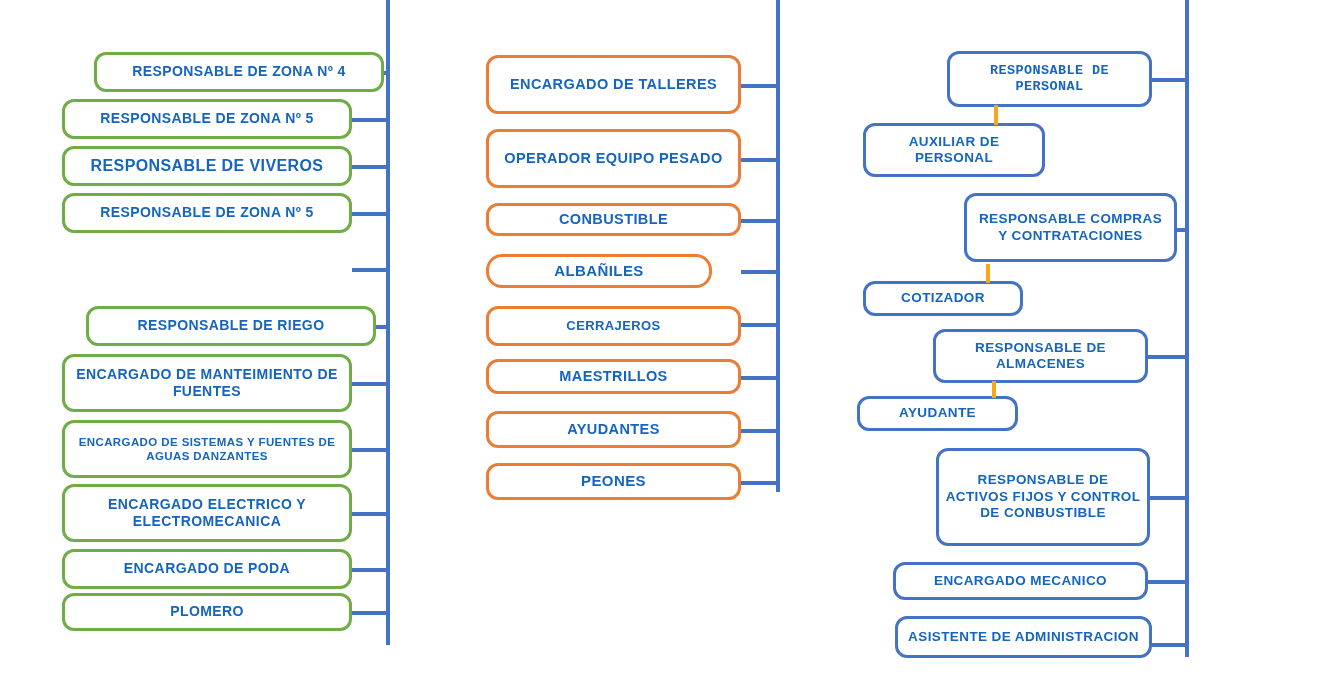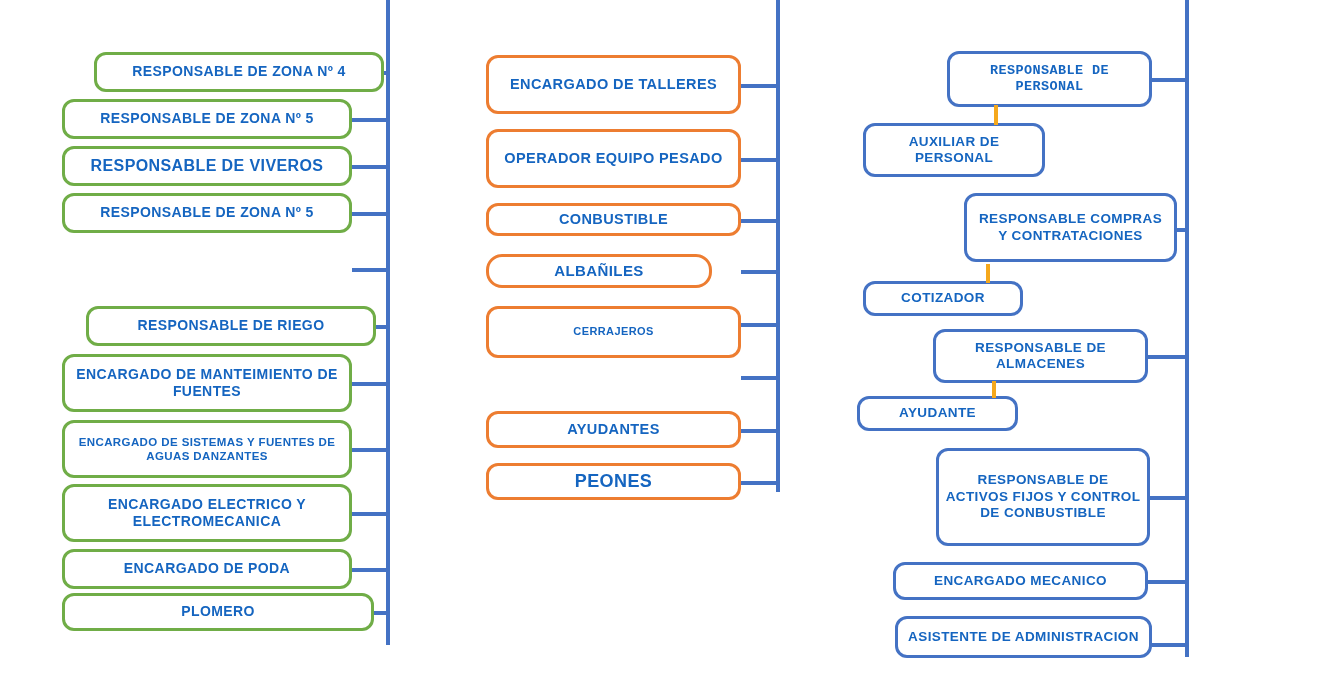--- a/index.html
+++ b/index.html
@@ -105,42 +105,45 @@
     </div>
     <div class="node green" style="left: 62px; top: 420px; width: 290px; height: 58px; font-size: 11.5px;">
       <span class="label">ENCARGADO  DE SISTEMAS  Y FUENTES  DE AGUAS  DANZANTES</span>
     </div>
     <div class="node green" style="left: 62px; top: 484px; width: 290px; height: 58px; font-size: 14px;">
       <span class="label">ENCARGADO  ELECTRICO Y ELECTROMECANICA</span>
     </div>
     <div class="node green" style="left: 62px; top: 549px; width: 290px; height: 40px; font-size: 14px;">
       <span class="label">ENCARGADO  DE PODA</span>
     </div>
-    <div class="node green" style="left: 62px; top: 593px; width: 312px; height: 38px; font-size: 14px;">
+    <div class="node green" style="left: 62px; top: 593px; width: 290px; height: 38px; font-size: 14px;">
       <span class="label">PLOMERO</span>
     </div>
     <div class="node orange" style="left: 486px; top: 55px; width: 255px; height: 59px; font-size: 14.5px;">
       <span class="label">ENCARGADO DE TALLERES</span>
     </div>
     <div class="node orange" style="left: 486px; top: 129px; width: 255px; height: 59px; font-size: 14.5px;">
       <span class="label">OPERADOR EQUIPO PESADO</span>
     </div>
     <div class="node orange" style="left: 486px; top: 203px; width: 255px; height: 33px; font-size: 14.5px;">
       <span class="label">CONBUSTIBLE</span>
     </div>
     <div class="node orange" style="left: 486px; top: 254px; width: 226px; height: 34px; font-size: 15px; border-radius: 16px;">
       <span class="label">ALBAÑILES</span>
     </div>
-    <div class="node orange" style="left: 486px; top: 306px; width: 255px; height: 52px; font-size: 11px;">
+    <div class="node orange" style="left: 486px; top: 306px; width: 255px; height: 40px; font-size: 13px;">
       <span class="label">CERRAJEROS</span>
+    </div>
+    <div class="node orange" style="left: 486px; top: 359px; width: 255px; height: 35px; font-size: 14.5px;">
+      <span class="label">MAESTRILLOS</span>
     </div>
     <div class="node orange" style="left: 486px; top: 411px; width: 255px; height: 37px; font-size: 14.5px;">
       <span class="label">AYUDANTES</span>
     </div>
-    <div class="node orange" style="left: 486px; top: 463px; width: 255px; height: 37px; font-size: 18px;">
+    <div class="node orange" style="left: 486px; top: 463px; width: 255px; height: 37px; font-size: 15px;">
       <span class="label">PEONES</span>
     </div>
     <div class="node blue" style="left: 947px; top: 51px; width: 205px; height: 56px; font-size: 13.5px; font-family: Liberation Mono, monospace;">
       <span class="label">RESPONSABLE DE PERSONAL</span>
     </div>
     <div class="node blue" style="left: 863px; top: 123px; width: 182px; height: 54px; font-size: 13.5px;">
       <span class="label">AUXILIAR DE PERSONAL</span>
     </div>
     <div class="node blue" style="left: 964px; top: 193px; width: 213px; height: 69px; font-size: 13.5px;">
       <span class="label">RESPONSABLE COMPRAS Y CONTRATACIONES</span>

